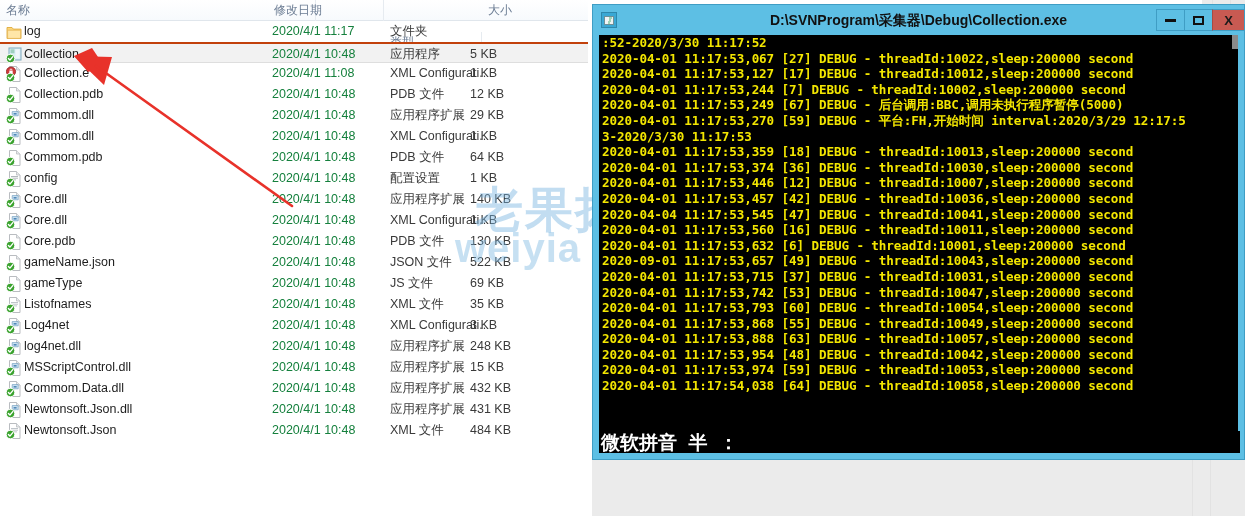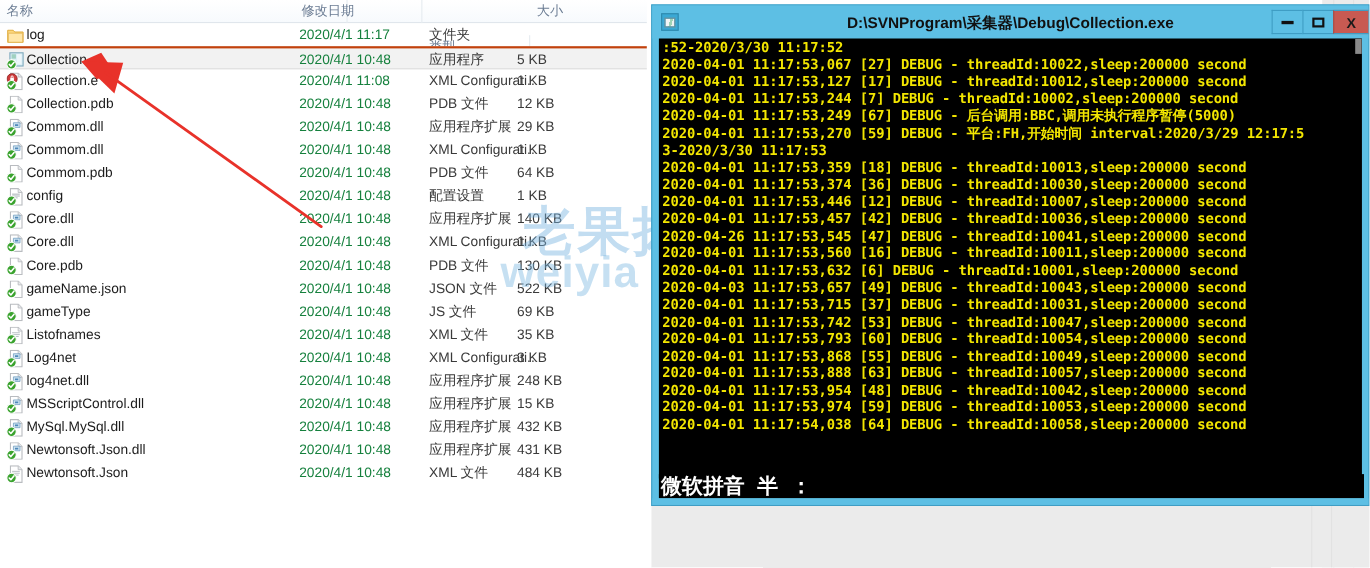--- a/index.html
+++ b/index.html
@@ -494,21 +494,21 @@
           <span class="ficon">
             <svg width="16" height="16" viewBox="0 0 16 16">
               <path d="M3.5 0.5 h7 l3.5 3.5 v11.5 h-10.5 z" fill="#ffffff" stroke="#b9bcc0" stroke-width="1"></path>
               <path d="M10.5 0.5 v3.5 h3.5" fill="#e8eaec" stroke="#b9bcc0" stroke-width="0.8"></path>
               <path d="M6.2 3.6 h6 v4.2 h-6 z" fill="#cfe4f2" stroke="#6f9dc0" stroke-width="0.7"></path>
               <path d="M7.6 5.0 h3 v1.6 h-3 z" fill="#4f88b8"></path>
               <circle cx="4.5" cy="11.5" r="4.3" fill="#3aa32e" stroke="#ffffff" stroke-width="1"></circle>
               <path d="M2.4 11.5 L3.9 13.1 L6.8 9.6" stroke="#ffffff" stroke-width="1.4" fill="none" stroke-linecap="round" stroke-linejoin="round"></path>
             </svg>
           </span>
-          <span class="cell c-name">MySql.MySql.dll</span>
+          <span class="cell c-name">Commom.Data.dll</span>
           <span class="cell c-date">2020/4/1 10:48</span>
           <span class="cell c-type">应用程序扩展</span>
           <span class="cell c-size">432 KB</span>
         </div>
         <div class="row">
           <span class="ficon">
             <svg width="16" height="16" viewBox="0 0 16 16">
               <path d="M3.5 0.5 h7 l3.5 3.5 v11.5 h-10.5 z" fill="#ffffff" stroke="#b9bcc0" stroke-width="1"></path>
               <path d="M10.5 0.5 v3.5 h3.5" fill="#e8eaec" stroke="#b9bcc0" stroke-width="0.8"></path>
               <path d="M6.2 3.6 h6 v4.2 h-6 z" fill="#cfe4f2" stroke="#6f9dc0" stroke-width="0.7"></path>
@@ -579,24 +579,24 @@
           <div class="log-line">2020-04-01 11:17:53,067 [27] DEBUG - threadId:10022,sleep:200000 second</div>
           <div class="log-line">2020-04-01 11:17:53,127 [17] DEBUG - threadId:10012,sleep:200000 second</div>
           <div class="log-line">2020-04-01 11:17:53,244 [7] DEBUG - threadId:10002,sleep:200000 second</div>
           <div class="log-line">2020-04-01 11:17:53,249 [67] DEBUG - 后台调用:BBC,调用未执行程序暂停(5000)</div>
           <div class="log-line">2020-04-01 11:17:53,270 [59] DEBUG - 平台:FH,开始时间 interval:2020/3/29 12:17:5</div>
           <div class="log-line">3-2020/3/30 11:17:53</div>
           <div class="log-line">2020-04-01 11:17:53,359 [18] DEBUG - threadId:10013,sleep:200000 second</div>
           <div class="log-line">2020-04-01 11:17:53,374 [36] DEBUG - threadId:10030,sleep:200000 second</div>
           <div class="log-line">2020-04-01 11:17:53,446 [12] DEBUG - threadId:10007,sleep:200000 second</div>
           <div class="log-line">2020-04-01 11:17:53,457 [42] DEBUG - threadId:10036,sleep:200000 second</div>
-          <div class="log-line">2020-04-26 11:17:53,545 [47] DEBUG - threadId:10041,sleep:200000 second</div>
+          <div class="log-line">2020-04-04 11:17:53,545 [47] DEBUG - threadId:10041,sleep:200000 second</div>
           <div class="log-line">2020-04-01 11:17:53,560 [16] DEBUG - threadId:10011,sleep:200000 second</div>
           <div class="log-line">2020-04-01 11:17:53,632 [6] DEBUG - threadId:10001,sleep:200000 second</div>
-          <div class="log-line">2020-04-03 11:17:53,657 [49] DEBUG - threadId:10043,sleep:200000 second</div>
+          <div class="log-line">2020-09-01 11:17:53,657 [49] DEBUG - threadId:10043,sleep:200000 second</div>
           <div class="log-line">2020-04-01 11:17:53,715 [37] DEBUG - threadId:10031,sleep:200000 second</div>
           <div class="log-line">2020-04-01 11:17:53,742 [53] DEBUG - threadId:10047,sleep:200000 second</div>
           <div class="log-line">2020-04-01 11:17:53,793 [60] DEBUG - threadId:10054,sleep:200000 second</div>
           <div class="log-line">2020-04-01 11:17:53,868 [55] DEBUG - threadId:10049,sleep:200000 second</div>
           <div class="log-line">2020-04-01 11:17:53,888 [63] DEBUG - threadId:10057,sleep:200000 second</div>
           <div class="log-line">2020-04-01 11:17:53,954 [48] DEBUG - threadId:10042,sleep:200000 second</div>
           <div class="log-line">2020-04-01 11:17:53,974 [59] DEBUG - threadId:10053,sleep:200000 second</div>
           <div class="log-line">2020-04-01 11:17:54,038 [64] DEBUG - threadId:10058,sleep:200000 second</div>
         </div>
       <div class="console-scroll">

